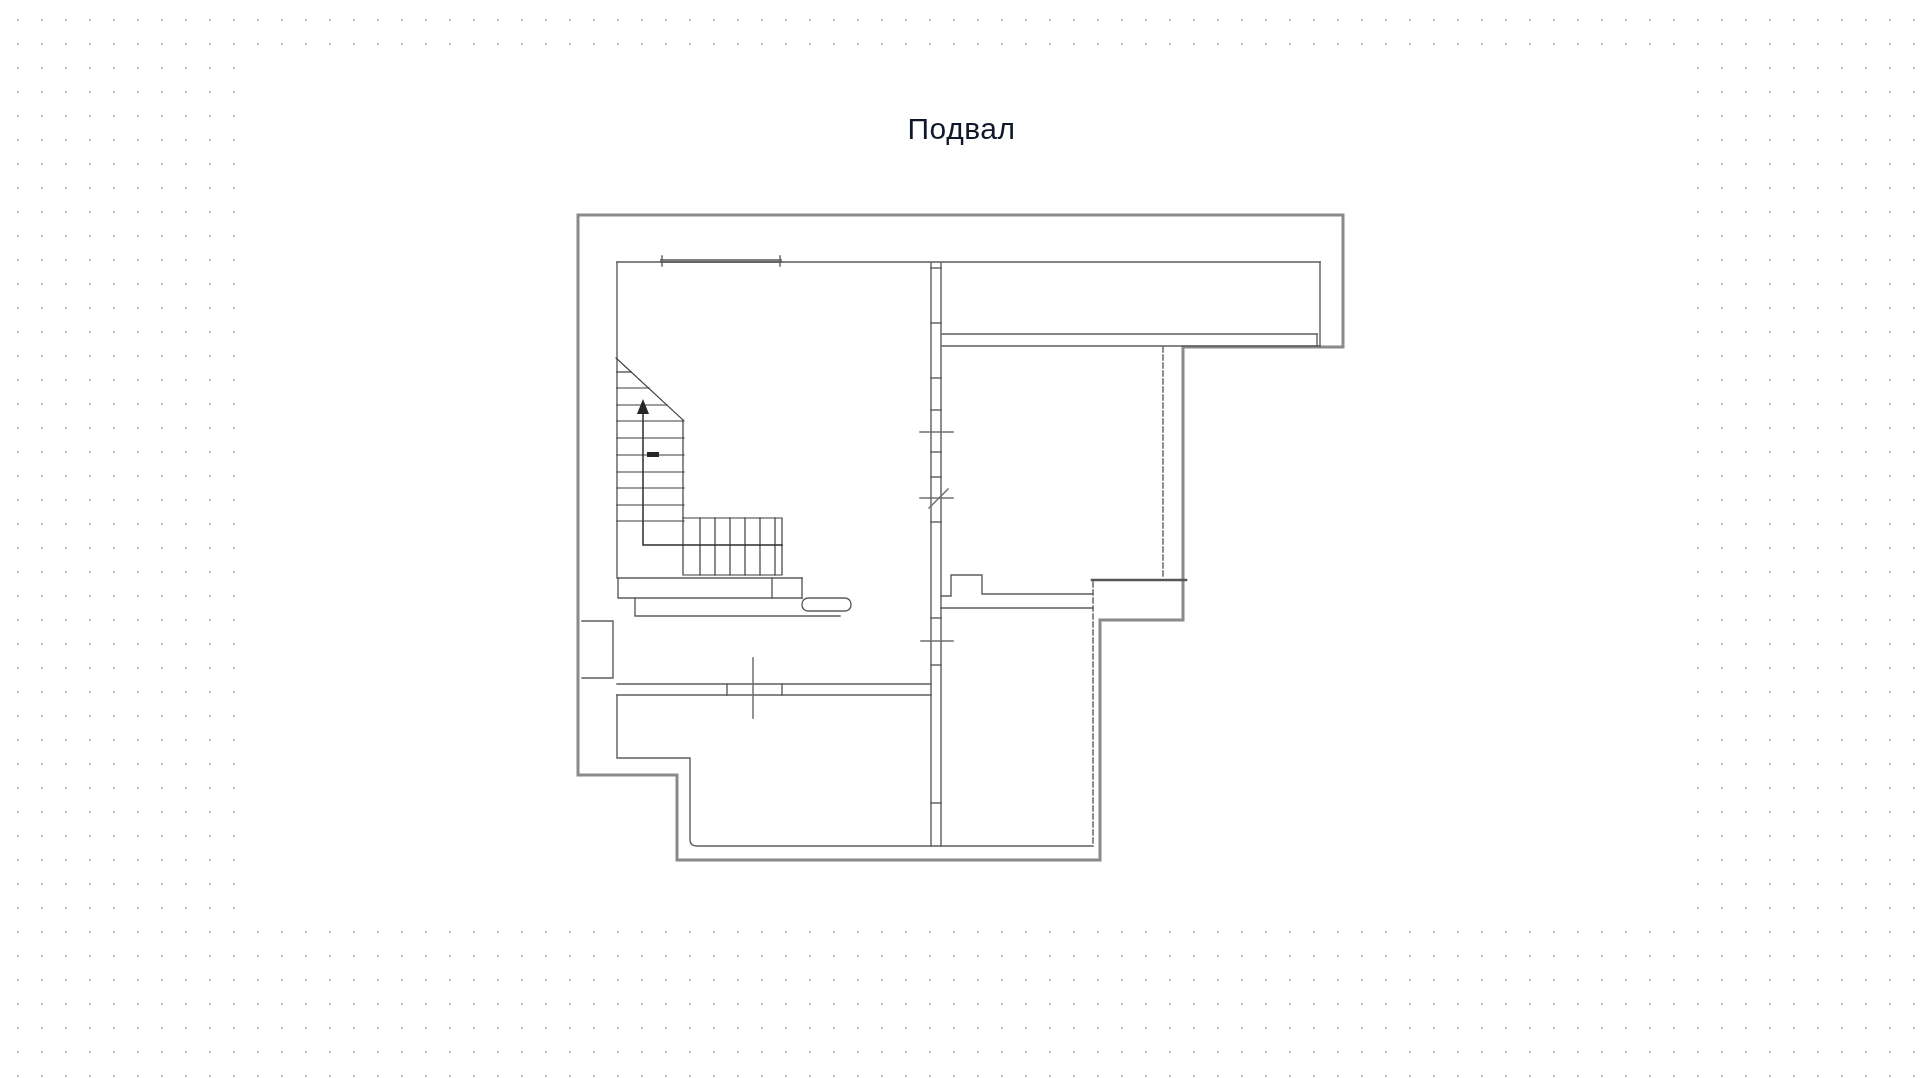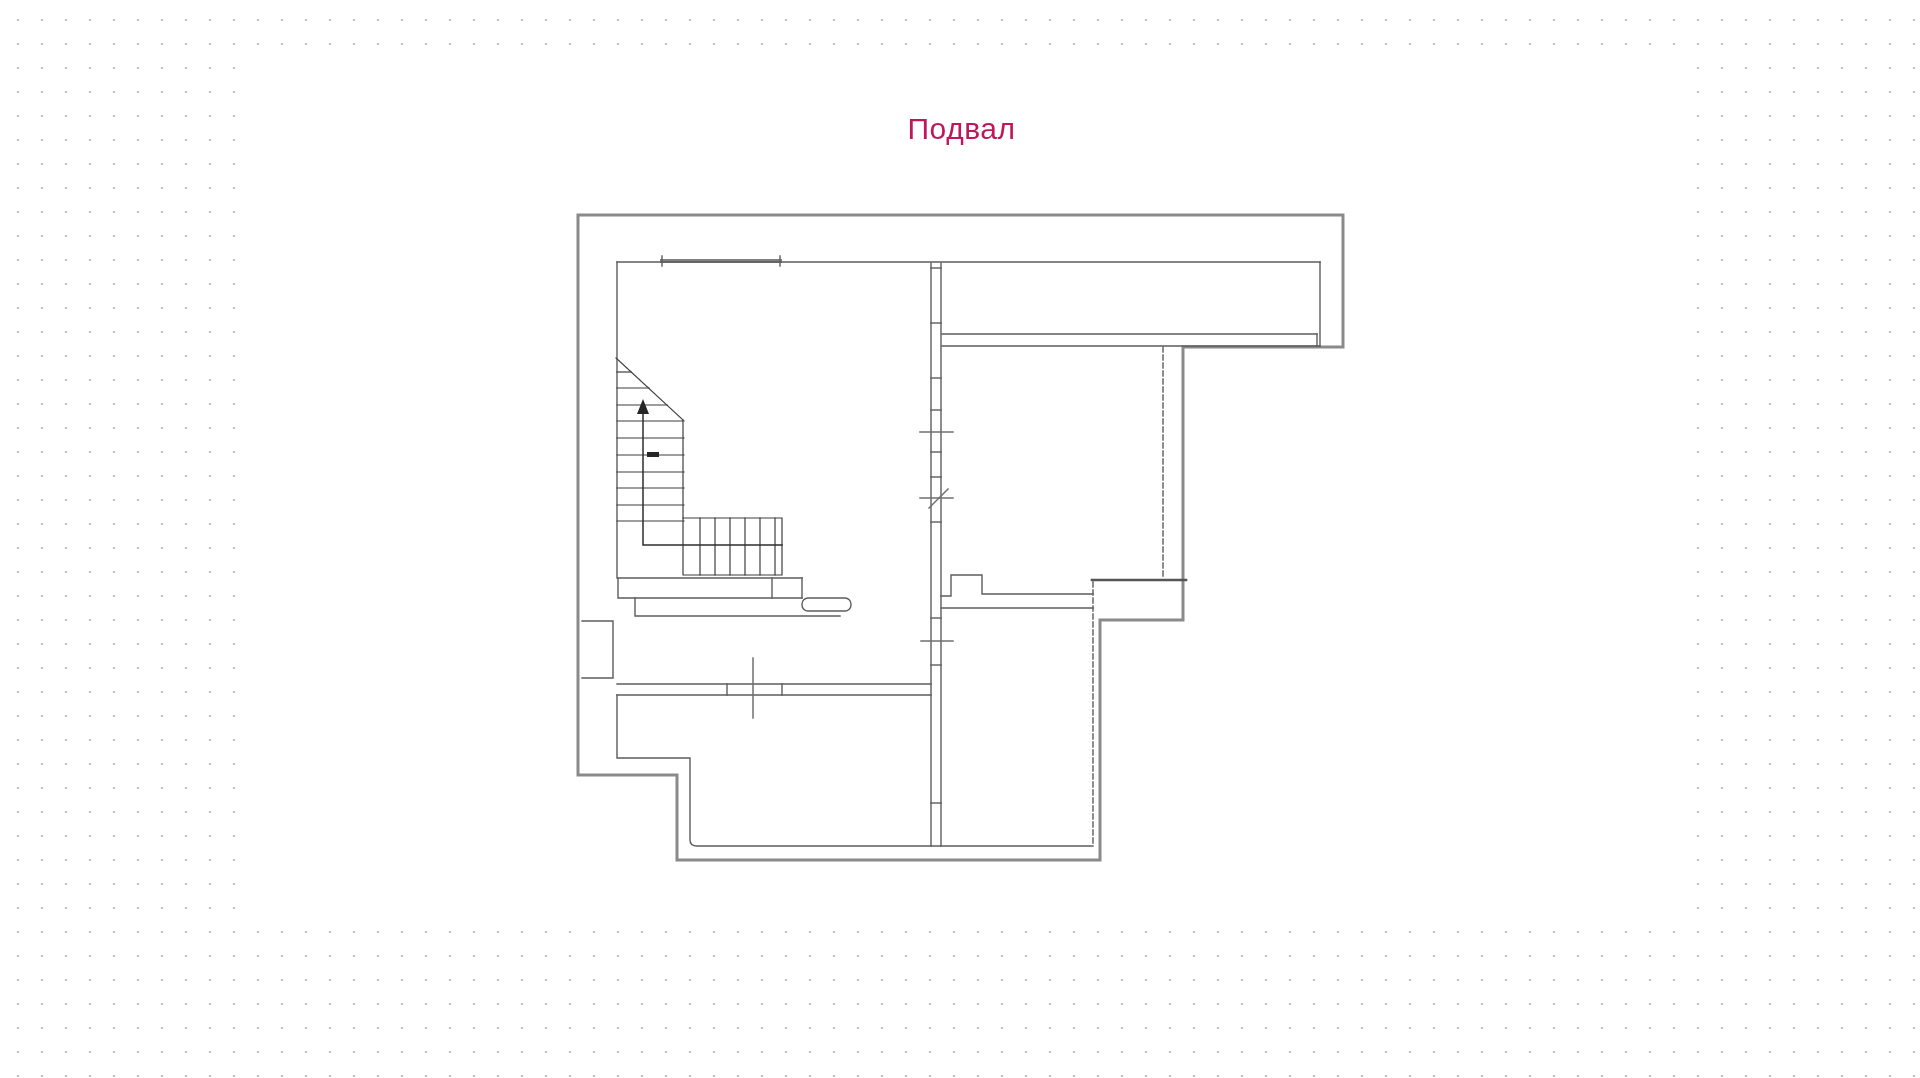--- a/index.html
+++ b/index.html
@@ -51,21 +51,21 @@
     width: 1920px;
     height: 1078px;
   }
 </style>
 </head>
 <body>
 
 <div class="canvas">
   <div class="dotted-background" style="--dot-color: #bdbdbd;"></div>
   <div class="drawing-panel" style="background: rgb(255, 255, 255);"></div>
-  <div class="plan-title" style="color: #be185d;">Подвал</div>
+  <div class="plan-title" style="color: #0f172a;">Подвал</div>
   <svg class="floor-plan" xmlns="http://www.w3.org/2000/svg" viewBox="0 0 1920 1078">
       <g>
         <path d="M578,215 L1343,215 L1343,347 L1183,347 L1183,620 L1100,620 L1100,860 L677,860 L677,775 L578,775 Z" fill="none" stroke="#8a8a8a" stroke-width="3" stroke-linecap="square" stroke-linejoin="miter"></path>
       </g>
       <g>
         <path d="M1092,580 L1186,580" fill="none" stroke="#565656" stroke-width="2.6" stroke-linecap="square" stroke-linejoin="miter"></path>
       </g>
       <g>
         <path d="M662,261 L780,261" fill="none" stroke="#808080" stroke-width="4" stroke-linecap="square" stroke-linejoin="miter"></path>
       </g>

